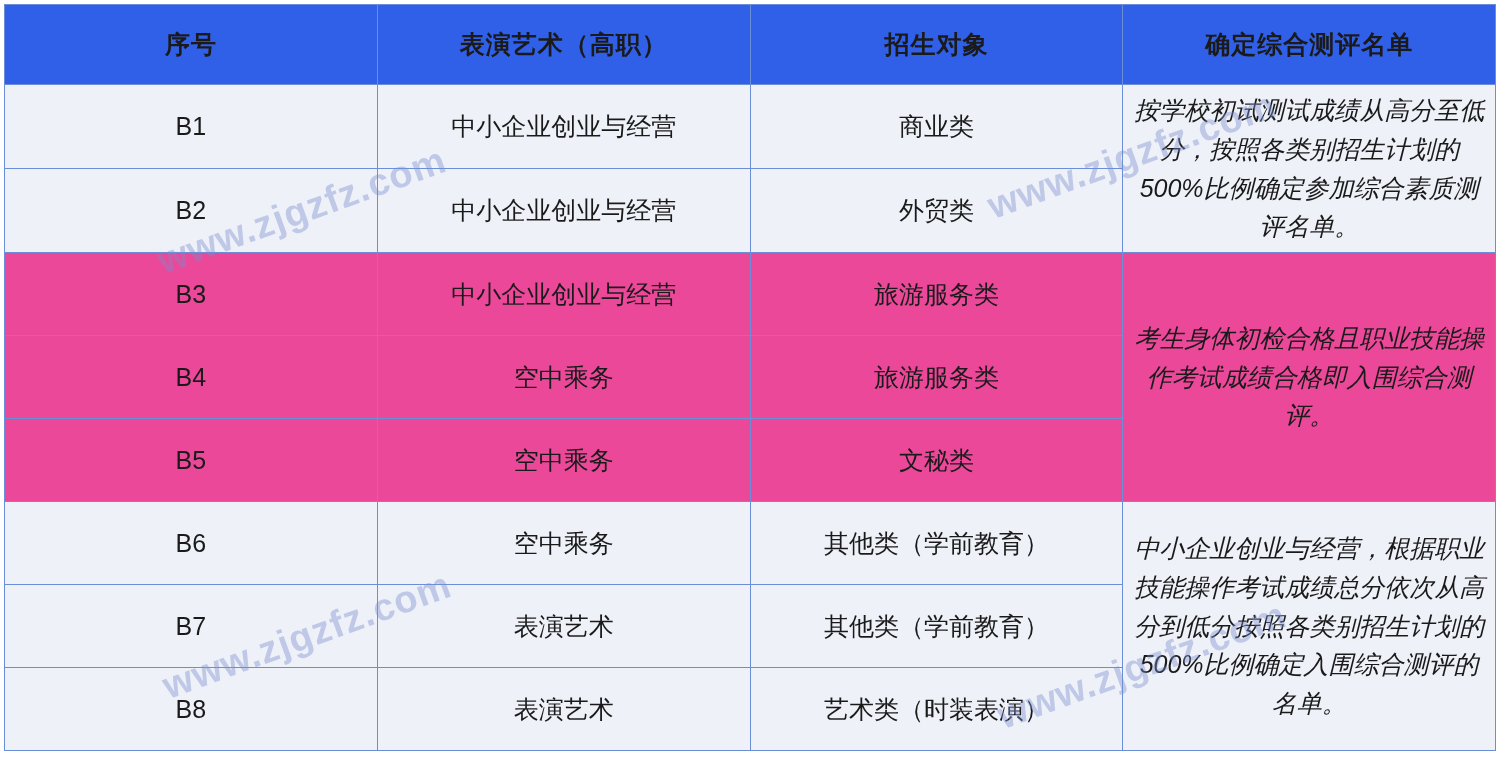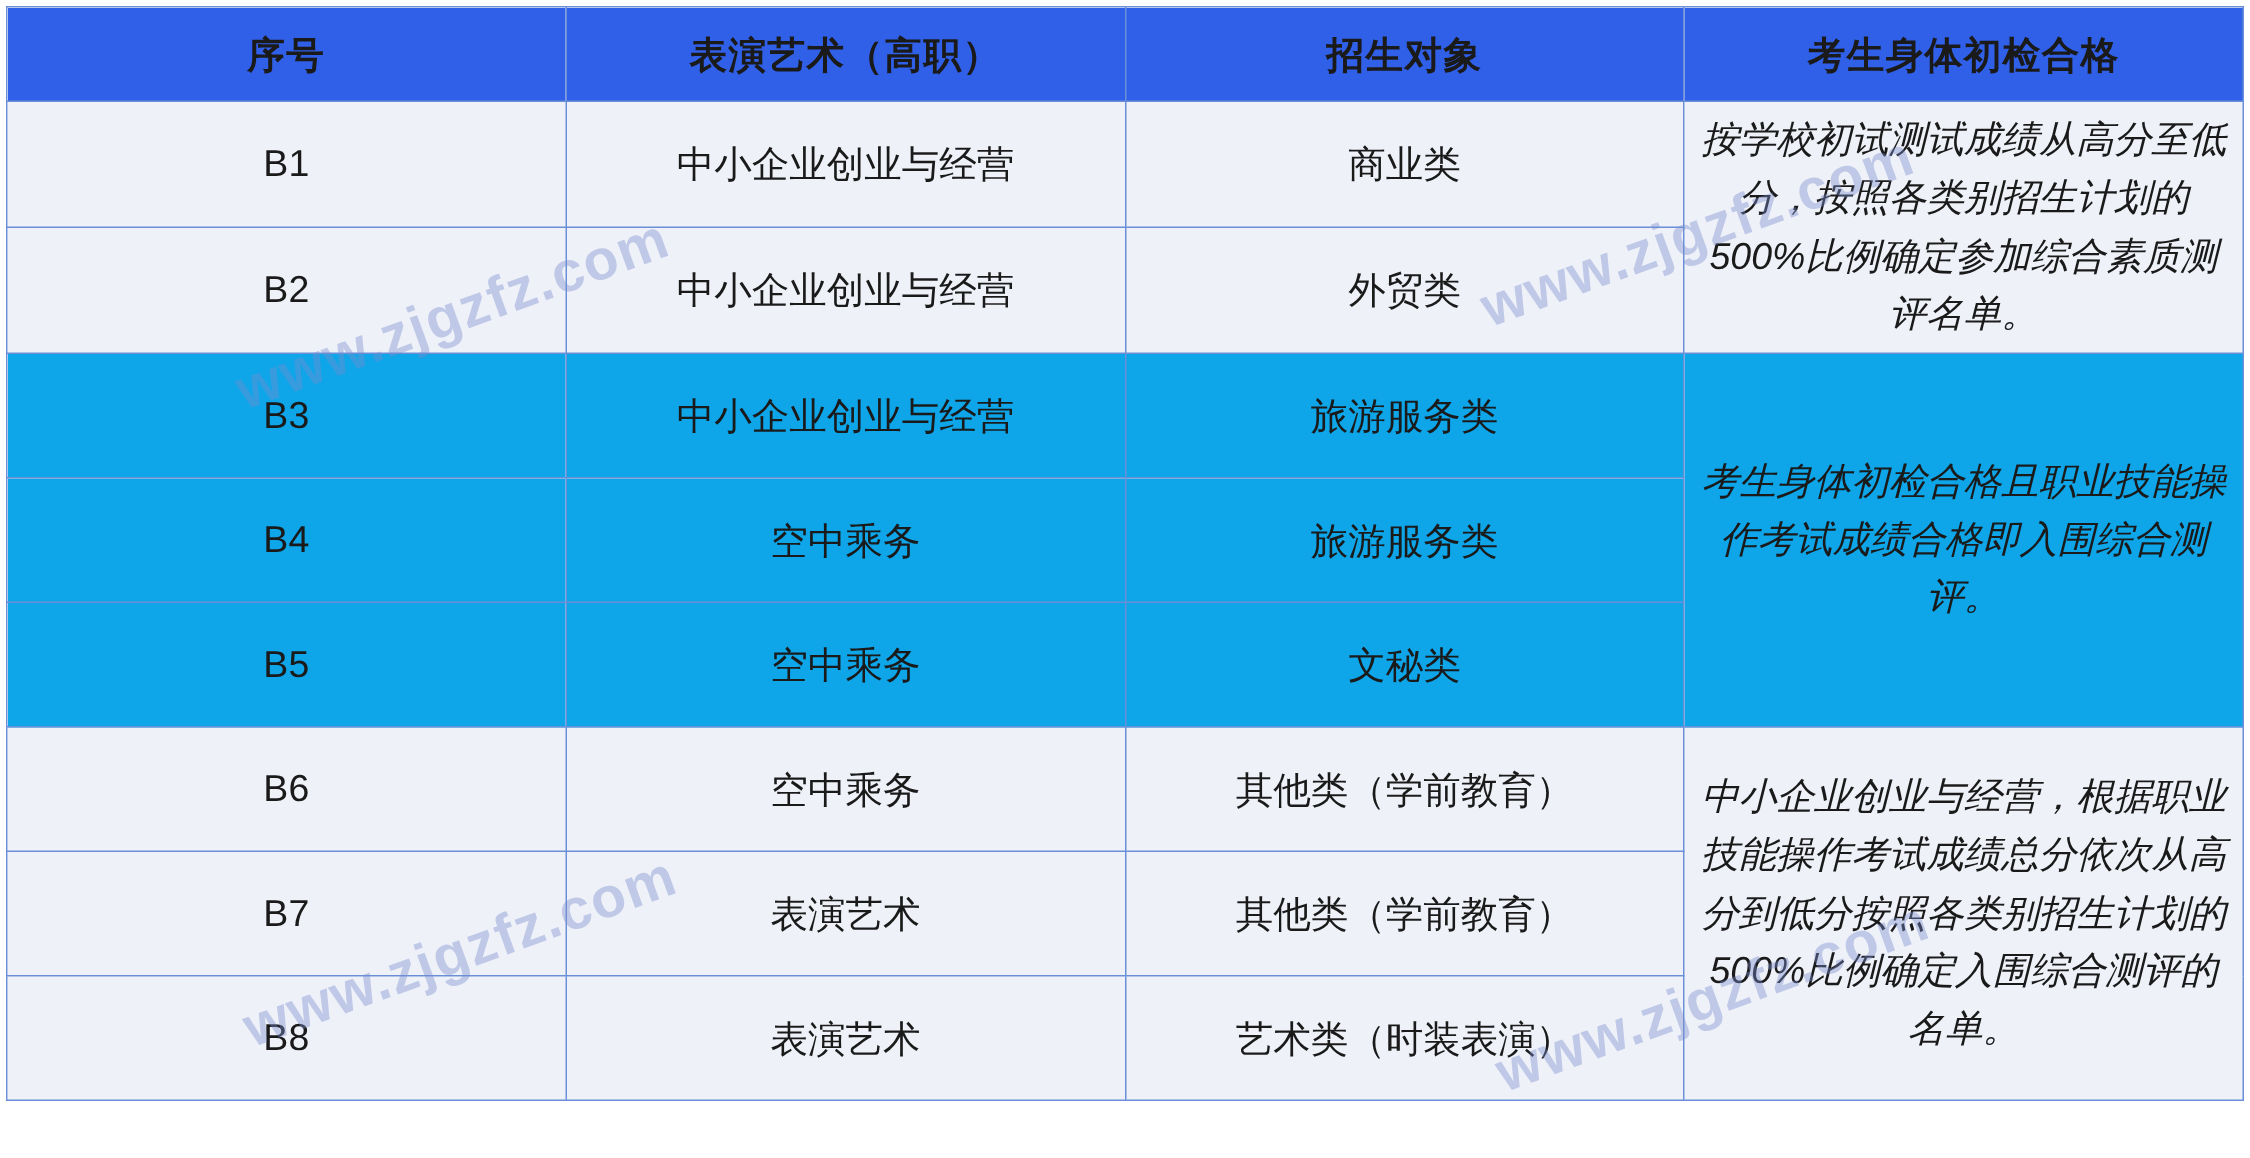--- a/index.html
+++ b/index.html
@@ -41,21 +41,21 @@
     padding: 6px 10px;
     box-sizing: border-box;
     background-clip: padding-box;
   }
 
   thead th {
     background: #3160e8;
     color: #ffffff;
     font-weight: bold;
     font-size: 28px;
-    height: 63px;
+    height: 80px;
     border: 1px solid #3160e8;
     letter-spacing: 1px;
   }
 
   tbody tr td {
     height: 83px;
   }
 
   td.col-index {
     width: 176px;
@@ -73,21 +73,21 @@
     padding: 10px 18px;
     line-height: 1.55;
     font-size: 24px;
     font-style: italic;
   }
 
   tr.shade td {
     background-color: #eef1f8;
   }
   tr.plain td {
-    background-color: #0ea5e9;
+    background-color: #ec4899;
     text-align: center;
   }
   td.col-note {
     background-color: inherit;
   }
 
   
   td.note-a { background-color: #eef1f8; }
   td.note-b { background-color: #ffffff; }
   td.note-c { background-color: #eef1f8; }
@@ -119,21 +119,21 @@
 <body>
 
 <div class="sheet">
 
   <table class="admission-table">
     <thead>
       <tr>
         <th>序号</th>
         <th>表演艺术（高职）</th>
         <th>招生对象</th>
-        <th>考生身体初检合格</th>
+        <th>确定综合测评名单</th>
       </tr>
     </thead>
     <tbody>
       <tr class="shade">
         <td class="col-index">B1</td>
         <td class="col-major">中小企业创业与经营</td>
         <td class="col-target">商业类</td>
         <td class="col-note note-a" rowspan="2">按学校初试测试成绩从高分至低分，按照各类别招生计划的500%比例确定参加综合素质测评名单。</td>
       </tr>
       <tr class="shade">

